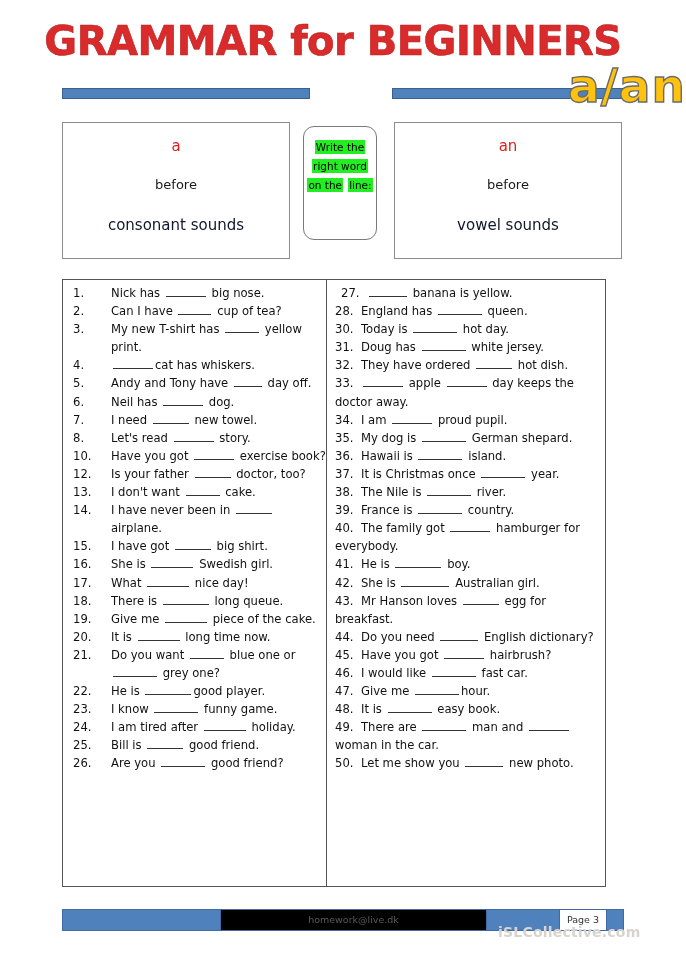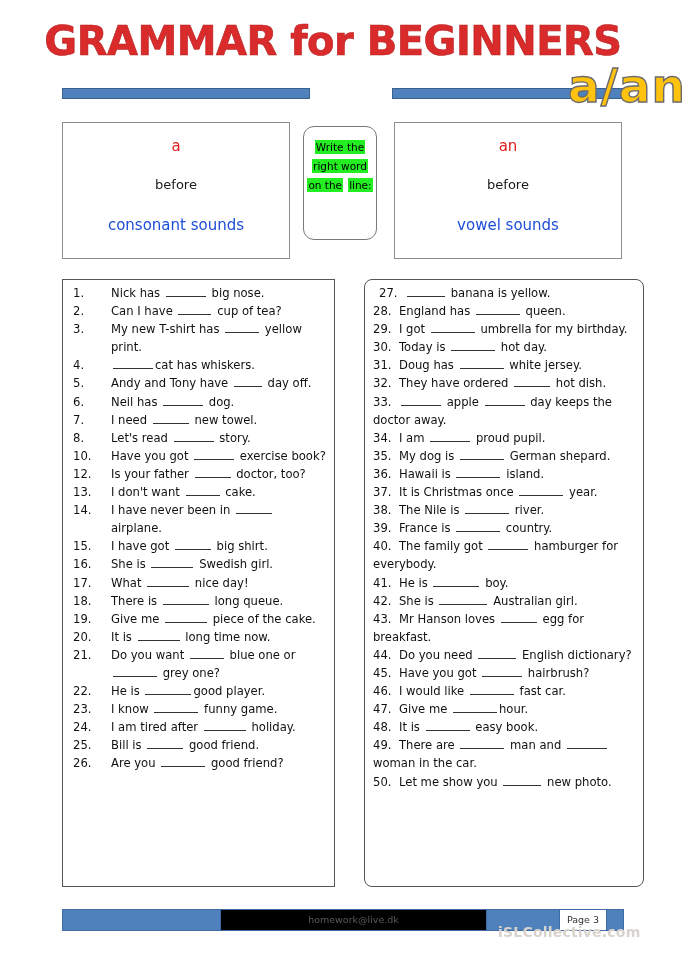--- a/index.html
+++ b/index.html
@@ -96,21 +96,21 @@
     font-weight: normal;
   }
   .hbox-before {
     margin-top: 22px;
     font-size: 13px;
     color: #1a1a1a;
   }
   .hbox-sounds {
     margin-top: 24px;
     font-size: 15px;
-    color: #1d4ed8;
+    color: #0f172a;
   }
 
   .centerbox {
     position: absolute;
     left: 303px;
     top: 4px;
     width: 74px;
     height: 114px;
     border: 1px solid #7a7a7a;
     border-radius: 11px;
@@ -142,21 +142,21 @@
     position: absolute;
     top: 0;
     border: 1px solid #555555;
     background: #ffffff;
     box-sizing: border-box;
     height: 608px;
     overflow: hidden;
     padding: 4px 6px 0 6px;
   }
   .col.left  { left: 62px;  width: 273px; }
-  .col.right { left: 364px; width: 280px; border-radius: 8px; }
+  .col.right { left: 326px; width: 280px; }
 
   .q {
     display: block;
     font-family: "DejaVu Sans", sans-serif;
     font-size: 11.6px;
     line-height: 18.1px;
     color: #111111;
     margin: 0;
   }
   
@@ -309,21 +309,20 @@
       <div class="q"><span class="num">21.</span><span>Do you want </span><span class="blank" style="width: 34px;"></span><span> blue one or </span><span class="blank" style="width: 44px;"></span><span> grey one?</span></div>
       <div class="q"><span class="num">22.</span><span>He is </span><span class="blank" style="width: 46px;"></span><span>good player.</span></div>
       <div class="q"><span class="num">23.</span><span>I know </span><span class="blank" style="width: 44px;"></span><span> funny game.</span></div>
       <div class="q"><span class="num">24.</span><span>I am tired after </span><span class="blank" style="width: 42px;"></span><span> holiday.</span></div>
       <div class="q"><span class="num">25.</span><span>Bill is </span><span class="blank" style="width: 36px;"></span><span> good friend.</span></div>
       <div class="q"><span class="num">26.</span><span>Are you </span><span class="blank" style="width: 44px;"></span><span> good friend?</span></div>
     </div>
   <div class="col right" id="col-right">
       <div class="q indent-first"><span class="num">27.</span><span class="blank" style="width: 38px;"></span><span> banana is yellow.</span></div>
       <div class="q"><span class="num">28.</span><span>England has </span><span class="blank" style="width: 44px;"></span><span> queen.</span></div>
-      <div class="q"><span class="num">29.</span><span>I got </span><span class="blank" style="width: 44px;"></span><span> umbrella for my birthday.</span></div>
       <div class="q"><span class="num">30.</span><span>Today is </span><span class="blank" style="width: 44px;"></span><span> hot day.</span></div>
       <div class="q"><span class="num">31.</span><span>Doug has </span><span class="blank" style="width: 44px;"></span><span> white jersey.</span></div>
       <div class="q"><span class="num">32.</span><span>They have ordered </span><span class="blank" style="width: 36px;"></span><span> hot dish.</span></div>
       <div class="q"><span class="num">33.</span><span class="blank" style="width: 40px;"></span><span> apple </span><span class="blank" style="width: 40px;"></span><span> day keeps the doctor away.</span></div>
       <div class="q"><span class="num">34.</span><span>I am </span><span class="blank" style="width: 40px;"></span><span> proud pupil.</span></div>
       <div class="q"><span class="num">35.</span><span>My dog is </span><span class="blank" style="width: 44px;"></span><span> German shepard.</span></div>
       <div class="q"><span class="num">36.</span><span>Hawaii is </span><span class="blank" style="width: 44px;"></span><span> island.</span></div>
       <div class="q"><span class="num">37.</span><span>It is Christmas once </span><span class="blank" style="width: 44px;"></span><span> year.</span></div>
       <div class="q"><span class="num">38.</span><span>The Nile is </span><span class="blank" style="width: 44px;"></span><span> river.</span></div>
       <div class="q"><span class="num">39.</span><span>France is </span><span class="blank" style="width: 44px;"></span><span> country.</span></div>

